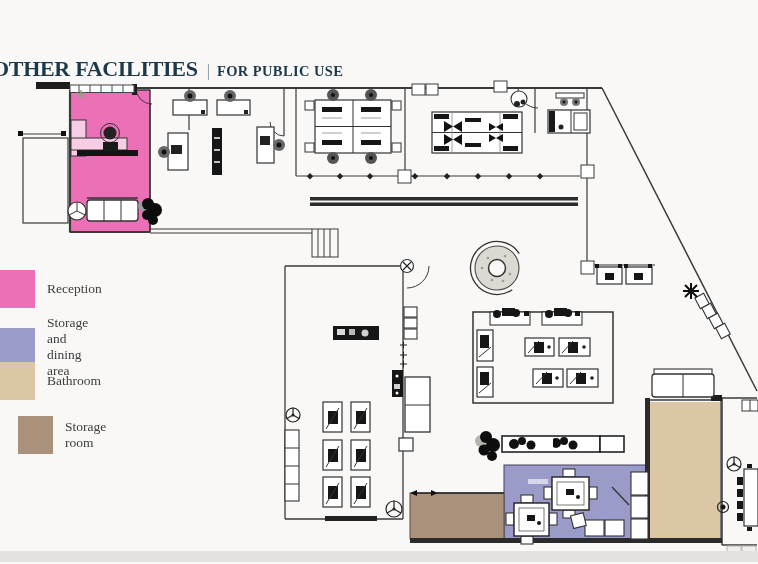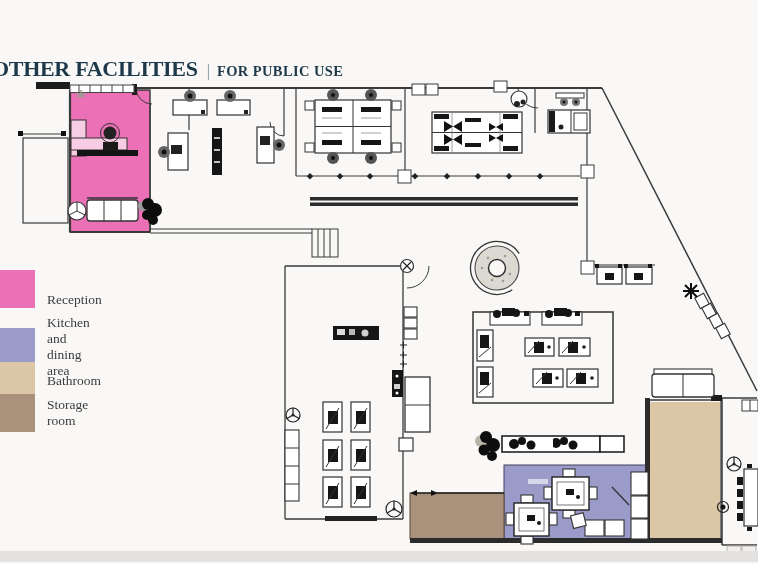--- a/index.html
+++ b/index.html
@@ -15,21 +15,21 @@
     position:absolute;left:-8px;top:24px;white-space:nowrap;
     color:#1d3849;display:flex;align-items:baseline;z-index:5;
   }
   .title .t1{font-size:22px;font-weight:700;letter-spacing:-.3px;}
   .title .sep{font-size:16px;font-weight:300;color:#7b8a96;margin:0 7px 0 9px;}
   .title .t2{font-size:14.5px;font-weight:600;letter-spacing:.4px;margin-top:39px;}
   .legend{position:absolute;left:0;top:0;z-index:5;}
   .legend-item{position:absolute;left:0;display:flex;align-items:center;}
   .legend-item .swatch{display:block;flex:0 0 auto;}
   .legend-label{margin-left:12px;font-size:13.5px;color:#3d3d3d;font-weight:500;}
-  .li-0{top:270px;align-items:flex-end;} .li-1{top:315px;} .li-2{top:362px;} .li-3{top:394px;}
+  .li-0{top:270px;} .li-1{top:315px;} .li-2{top:362px;} .li-3{top:416px;margin-left:18px;}
   .bottom-strip{position:absolute;left:0;top:551px;width:758px;height:11px;background:#e3e2e0;}
 </style>
 </head>
 <body>
 
 <div class="stage">
 
   <svg class="plan-svg" width="758" height="564" viewBox="0 0 758 564">
 
     <g>
@@ -495,21 +495,21 @@
     <div class="legend-item li-0">
       <svg class="swatch" width="35" height="38">
           <rect width="35" height="38" fill="#ec70b5"></rect>
         </svg>
       <span class="legend-label">Reception</span>
     </div>
     <div class="legend-item li-1">
       <svg class="swatch" width="35" height="38">
           <rect width="35" height="38" fill="#9a9bc9"></rect>
         </svg>
-      <span class="legend-label">Kitchen and dining area</span>
+      <span class="legend-label">Storage and dining area</span>
     </div>
     <div class="legend-item li-2">
       <svg class="swatch" width="35" height="38">
           <rect width="35" height="38" fill="#dbc7a6"></rect>
         </svg>
       <span class="legend-label">Bathroom</span>
     </div>
     <div class="legend-item li-3">
       <svg class="swatch" width="35" height="38">
           <rect width="35" height="38" fill="#aa917c"></rect>

